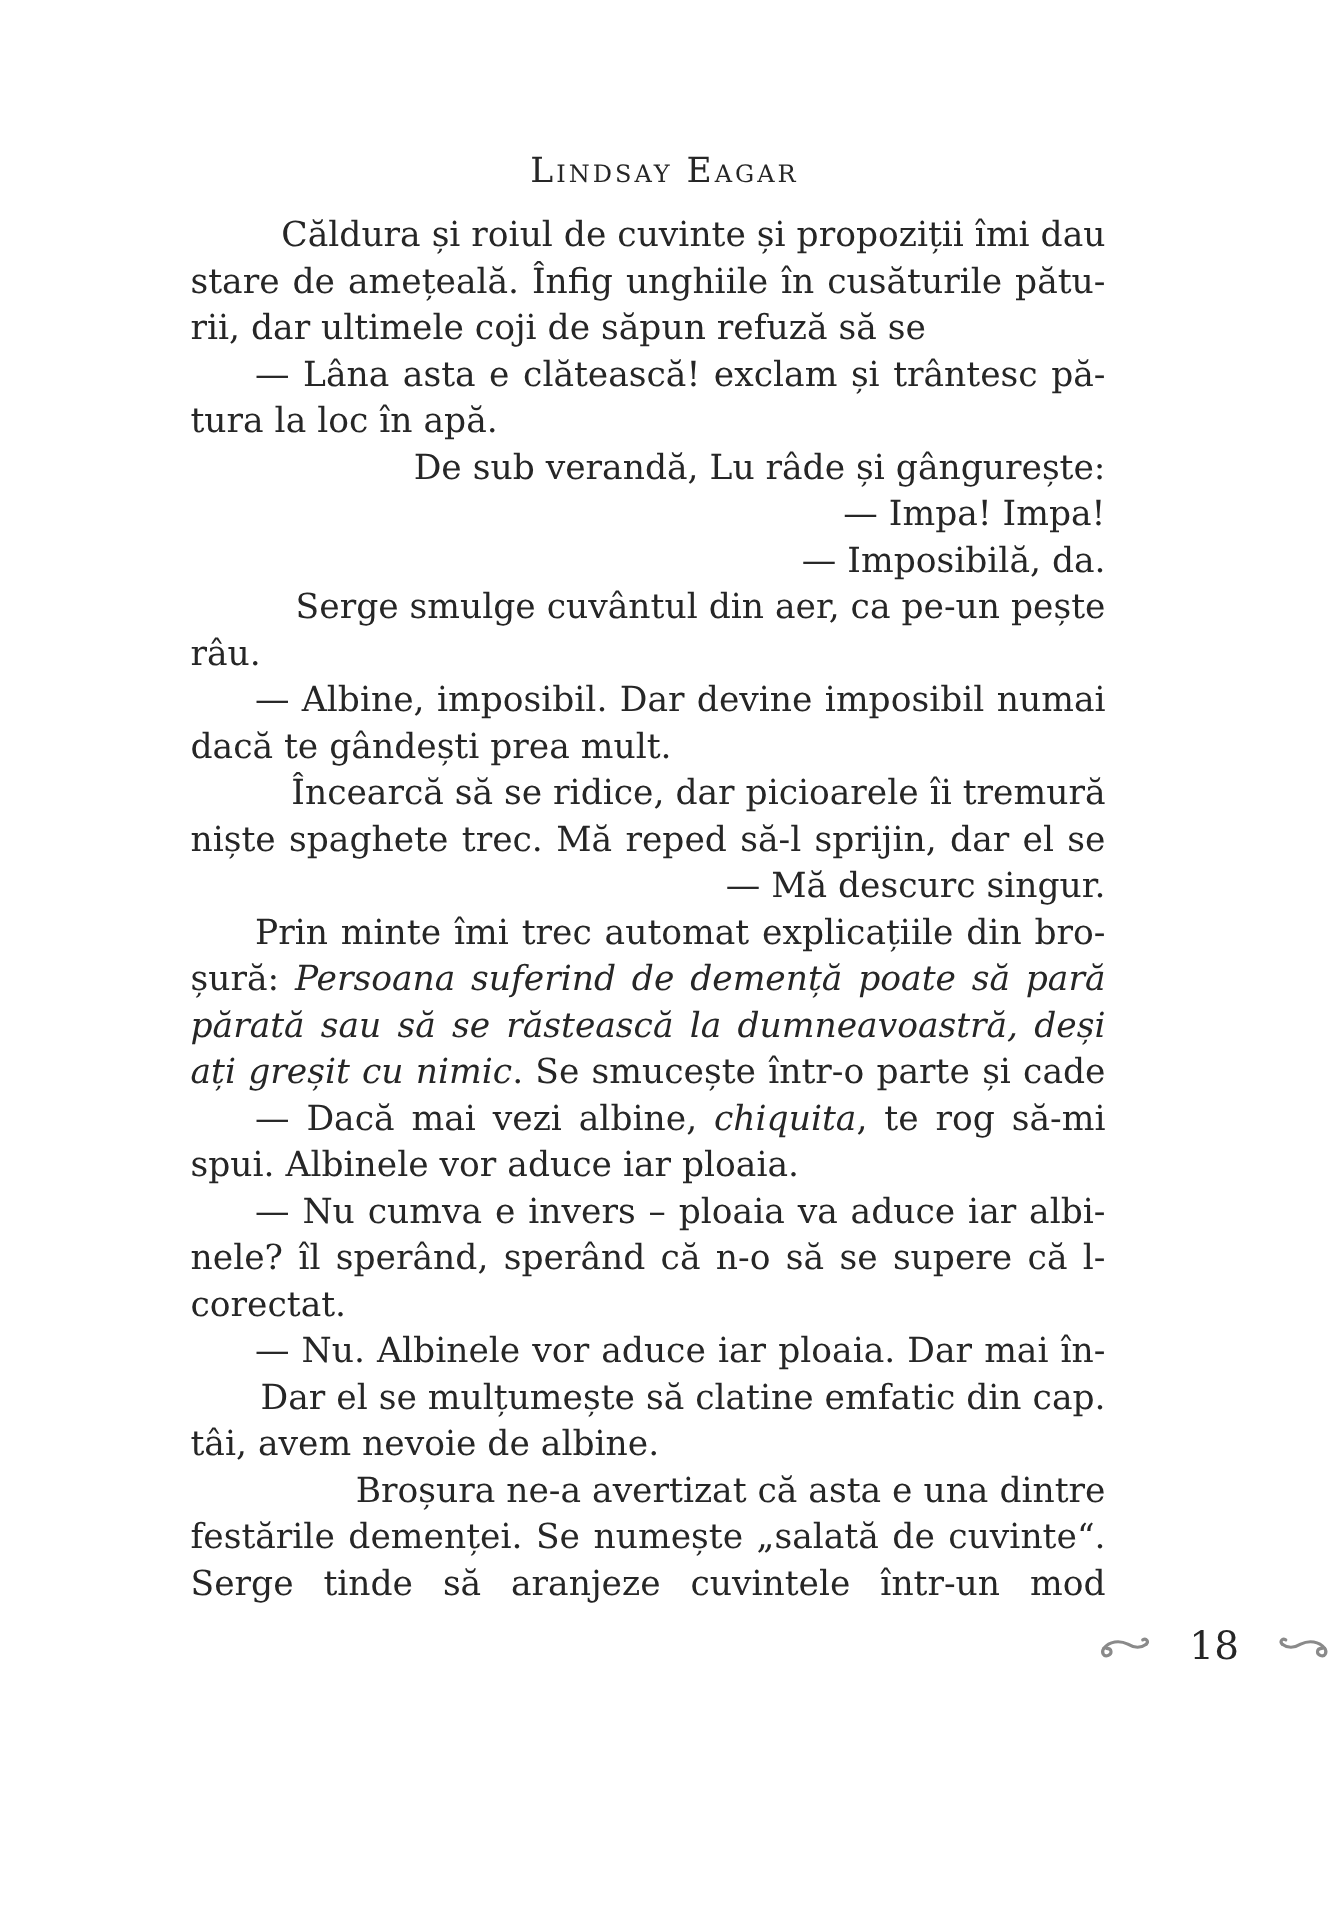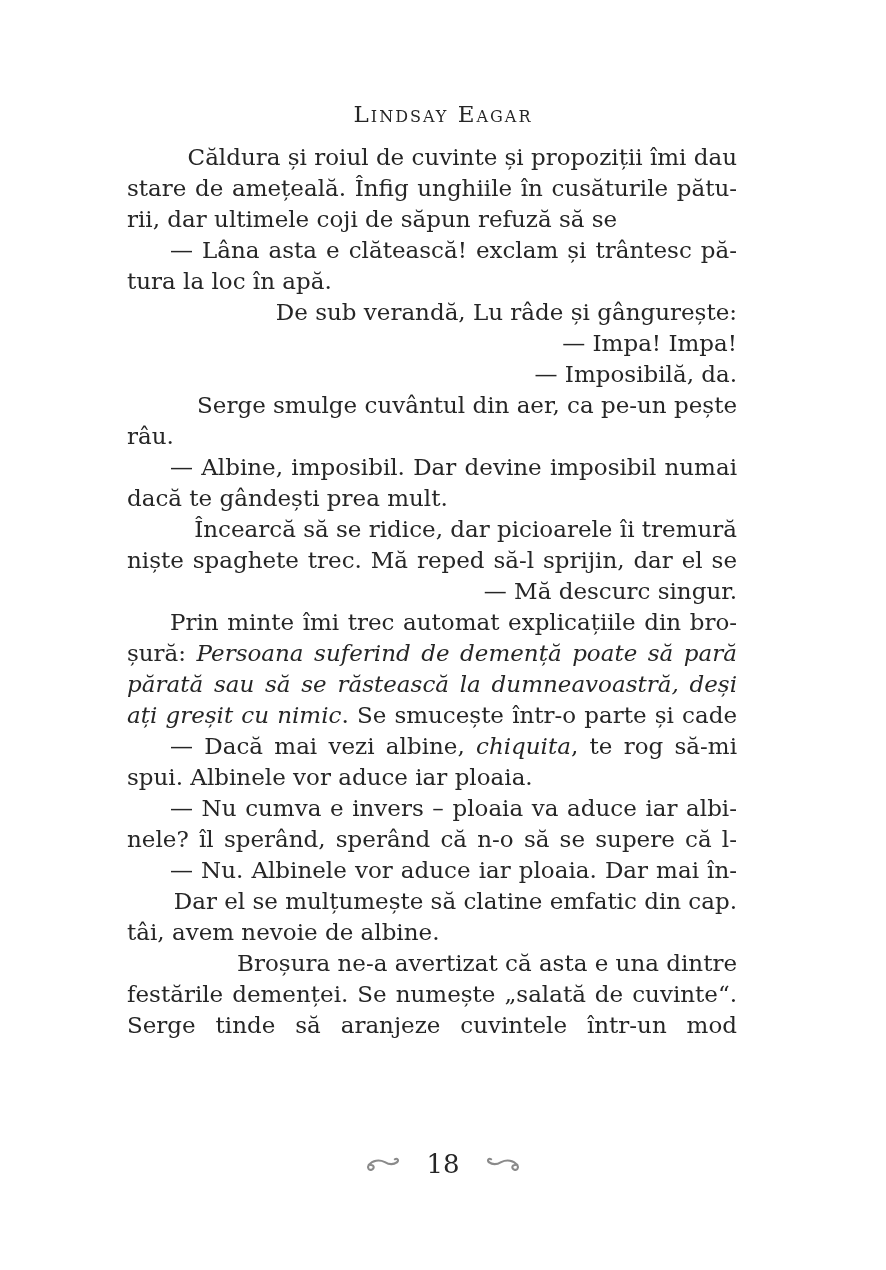--- a/index.html
+++ b/index.html
@@ -30,24 +30,24 @@
     font-size: 23px;
     line-height: 31px;
   }
   .line { height: 31px; overflow: hidden; text-align: left; }
   .line.justify { text-align: justify; text-align-last: justify; }
   .line.indent { text-indent: 43px; text-align: right; }
   .italic { font-style: italic; }
 
   .footer {
     position: absolute;
-    top: 1146px; left: 0; width: 100%;
+    top: 1080px; left: 0; width: 100%;
     height: 36px;
     display: flex;
-    justify-content: center;
+    justify-content: flex-end;
     align-items: center;
     gap: 26px;
   }
   .page-number {
     font-size: 26px;
     color: var(--text, #262626);
   }
   .ornament {
     color: var(--ornament, #8a8a8a);
     display: inline-flex;
@@ -80,20 +80,21 @@
       <div class="line justify"><span class="">niște spaghete trec. Mă reped să-l sprijin, dar el se</span></div>
       <div class="line indent"><span class="">— Mă descurc singur.</span></div>
       <div class="line justify indent"><span class="">Prin minte îmi trec automat explicațiile din bro-</span></div>
       <div class="line justify"><span class="">șură: </span><span class="italic">Persoana suferind de demență poate să pară su-</span></div>
       <div class="line justify"><span class="italic">părată sau să se răstească la dumneavoastră, deși nu</span></div>
       <div class="line justify"><span class="italic">ați greșit cu nimic</span><span class="">. Se smucește într-o parte și cade la</span></div>
       <div class="line justify indent"><span class="">— Dacă mai vezi albine, </span><span class="italic">chiquita</span><span class="">, te rog să-mi</span></div>
       <div class="line"><span class="">spui. Albinele vor aduce iar ploaia.</span></div>
       <div class="line justify indent"><span class="">— Nu cumva e invers – ploaia va aduce iar albi-</span></div>
       <div class="line justify"><span class="">nele? îl sperând, sperând că n-o să se supere că l-am</span></div>
+      <div class="line"><span class="">corectat.</span></div>
       <div class="line justify indent"><span class="">— Nu. Albinele vor aduce iar ploaia. Dar mai în-</span></div>
       <div class="line indent"><span class="">Dar el se mulțumește să clatine emfatic din cap.</span></div>
       <div class="line"><span class="">tâi, avem nevoie de albine.</span></div>
       <div class="line justify indent"><span class="">Broșura ne-a avertizat că asta e una dintre mani-</span></div>
       <div class="line justify"><span class="">festările demenței. Se numește „salată de cuvinte“.</span></div>
       <div class="line justify"><span class="">Serge tinde să aranjeze cuvintele într-un mod complet</span></div>
     </div>
 
   <div class="footer">
     <span class="ornament">

